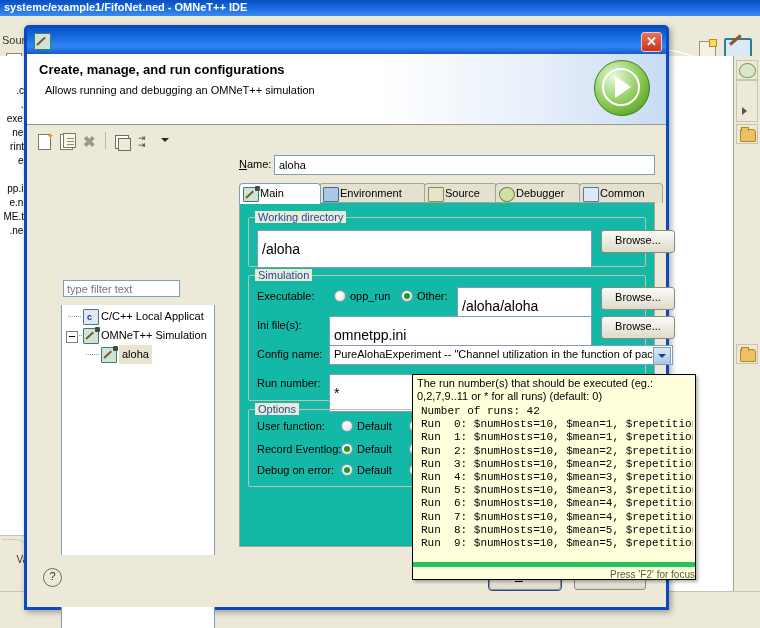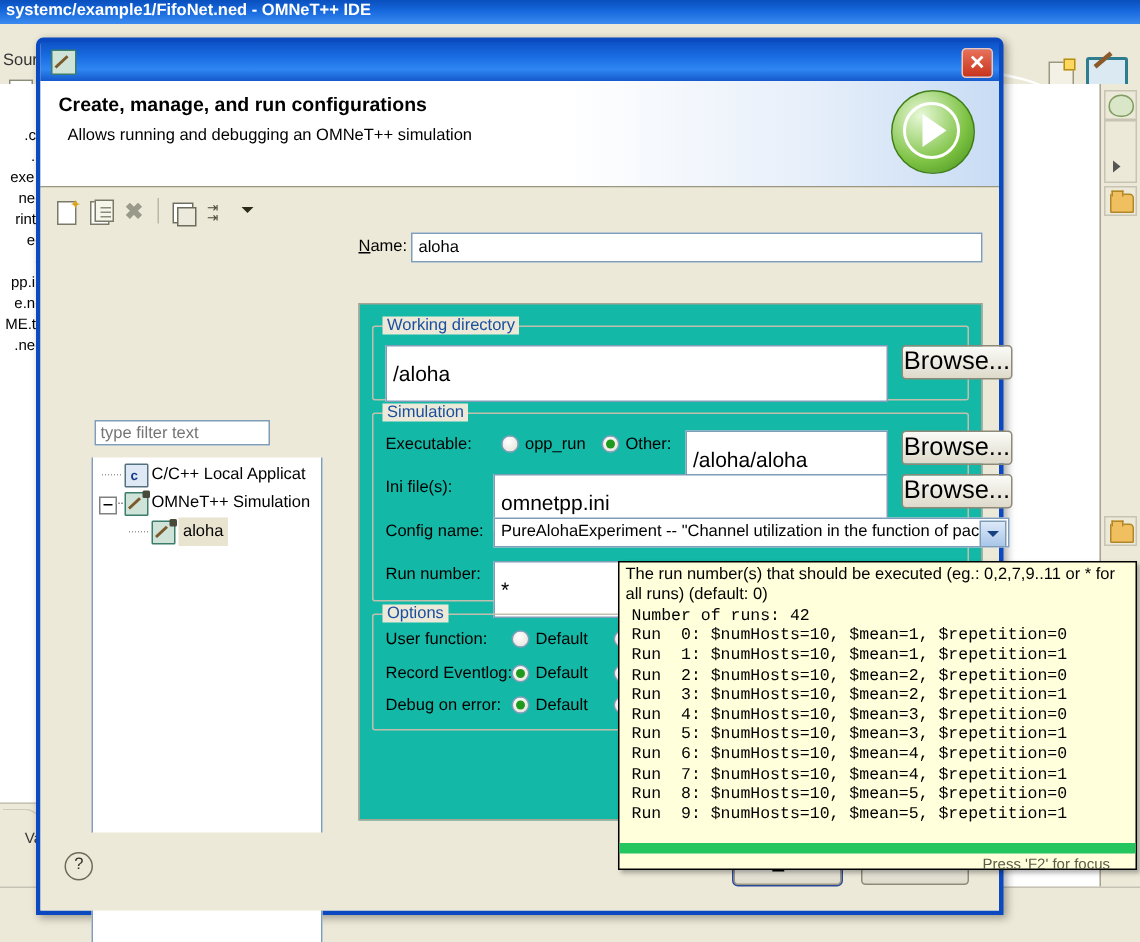--- a/index.html
+++ b/index.html
@@ -240,21 +240,21 @@
     position:absolute;top:-7px;left:6px;background:#ece9d8;padding:0 3px;
     font-size:11px;color:#1a4fa0;
   }
   .txtin{
     position:absolute;height:20px;border:1px solid #7f9db9;background:#fff;
     font-size:14px;padding:18px 4px;box-sizing:border-box;color:#000;
     font-family:"Liberation Sans",sans-serif;
   }
   .btn{
     position:absolute;height:21px;background:linear-gradient(to bottom,#fbfbf7,#dedacb);
-    border:1px solid #8d8a7a;border-radius:3px;font-size:17px;
+    border:1px solid #8d8a7a;border-radius:3px;font-size:11px;
     text-align:center;line-height:19px;cursor:pointer;color:#000;
     font-family:"Liberation Sans",sans-serif;
   }
   .lbl{position:absolute;font-size:11px;color:#000;}
   .radio{
     position:absolute;width:12px;height:12px;border-radius:50%;
     background:radial-gradient(circle at 40% 35%,#fff,#e2e0d4);
     border:1px solid #7f9db9;box-sizing:border-box;cursor:pointer;
   }
   .radio.on::after{
@@ -299,37 +299,37 @@
   #btn-close{
     position:absolute;right:20px;top:10px;width:70px;height:23px;
     background:linear-gradient(to bottom,#fbfbf7,#dedacb);
     border:1px solid #8d8a7a;border-radius:3px;
     font-size:11px;text-align:center;line-height:21px;cursor:pointer;
   }
   .u{text-decoration:underline;}
 
   
   #tooltip{
-    position:absolute;left:412px;top:374px;width:346px;height:206px;
+    position:absolute;left:412px;top:374px;width:284px;height:206px;
     background:#ffffdc;border:1px solid #000;box-sizing:border-box;
     box-shadow:2px 2px 3px rgba(0,0,0,.3);z-index:60;
   }
   #tt-head{
     position:absolute;left:4px;top:2px;right:4px;font-size:11px;
     line-height:13px;color:#000;
   }
   #tt-body{
     position:absolute;left:8px;top:30px;right:2px;
     font-family:"Liberation Mono","DejaVu Sans Mono",monospace;
     font-size:11px;line-height:13.2px;color:#000;white-space:pre;overflow:hidden;
   }
   #tt-foot{
     position:absolute;left:0;right:0;bottom:0;height:17px;
-    border-top:7px solid #22c55e;font-size:10px;color:#5a5a46;
-    text-align:right;padding-right:17px;line-height:16px;box-sizing:border-box;
+    border-top:5px solid #22c55e;font-size:10px;color:#5a5a46;
+    text-align:right;padding-right:0;line-height:16px;box-sizing:border-box;
   }
 </style>
 </head>
 <body>
 
 <div id="ide">
   <div id="ide-titlebar">systemc/example1/FifoNet.ned - OMNeT++ IDE</div>
   <div id="ide-toolbar">
     <div class="ide-tab">Sourc</div>
     <div id="ide-icon-bin"></div>
@@ -438,20 +438,42 @@
       </div>
     </div>
 
     <div id="right-pane">
 
       <div id="name-row">
         <span id="name-label"><span class="u">N</span>ame:</span>
         <input id="name-input" type="text" value="aloha" style="">
       </div>
 
+      <div id="tabstrip">
+        <div class="tab active" style="left:0;width:82px;">
+          <span class="tab-ico ico-omnet"></span>
+          <span>Main</span>
+        </div>
+        <div class="tab" style="left:80px;width:107px;">
+          <span class="tab-ico" style="background:#a8c8e8;border:1px solid #4a6a8a;"></span>
+          <span>Environment</span>
+        </div>
+        <div class="tab" style="left:185px;width:73px;">
+          <span class="tab-ico" style="background:#e8e4c8;border:1px solid #8a8a5a;"></span>
+          <span>Source</span>
+        </div>
+        <div class="tab" style="left:256px;width:86px;">
+          <span class="tab-ico" style="background:#cfe0a8;border:1px solid #6a8a3a;border-radius:50%;"></span>
+          <span>Debugger</span>
+        </div>
+        <div class="tab" style="left:340px;width:84px;">
+          <span class="tab-ico" style="background:#dfe9f5;border:1px solid #5a7a9a;"></span>
+          <span>Common</span>
+        </div>
+      </div>
 
       <div id="tabpage">
 
         <div class="group" style="left:8px;top:14px;right:8px;height:48px;">
           <span class="group-title">Working directory</span>
           <input class="txtin" style="left: 8px; top: 12px; width: 335px;" type="text" value="/aloha">
           <div class="btn" style="left:352px;top:12px;width:72px;">Browse...</div>
         </div>
 
         <div class="group" style="left:8px;top:72px;right:8px;height:124px;">

